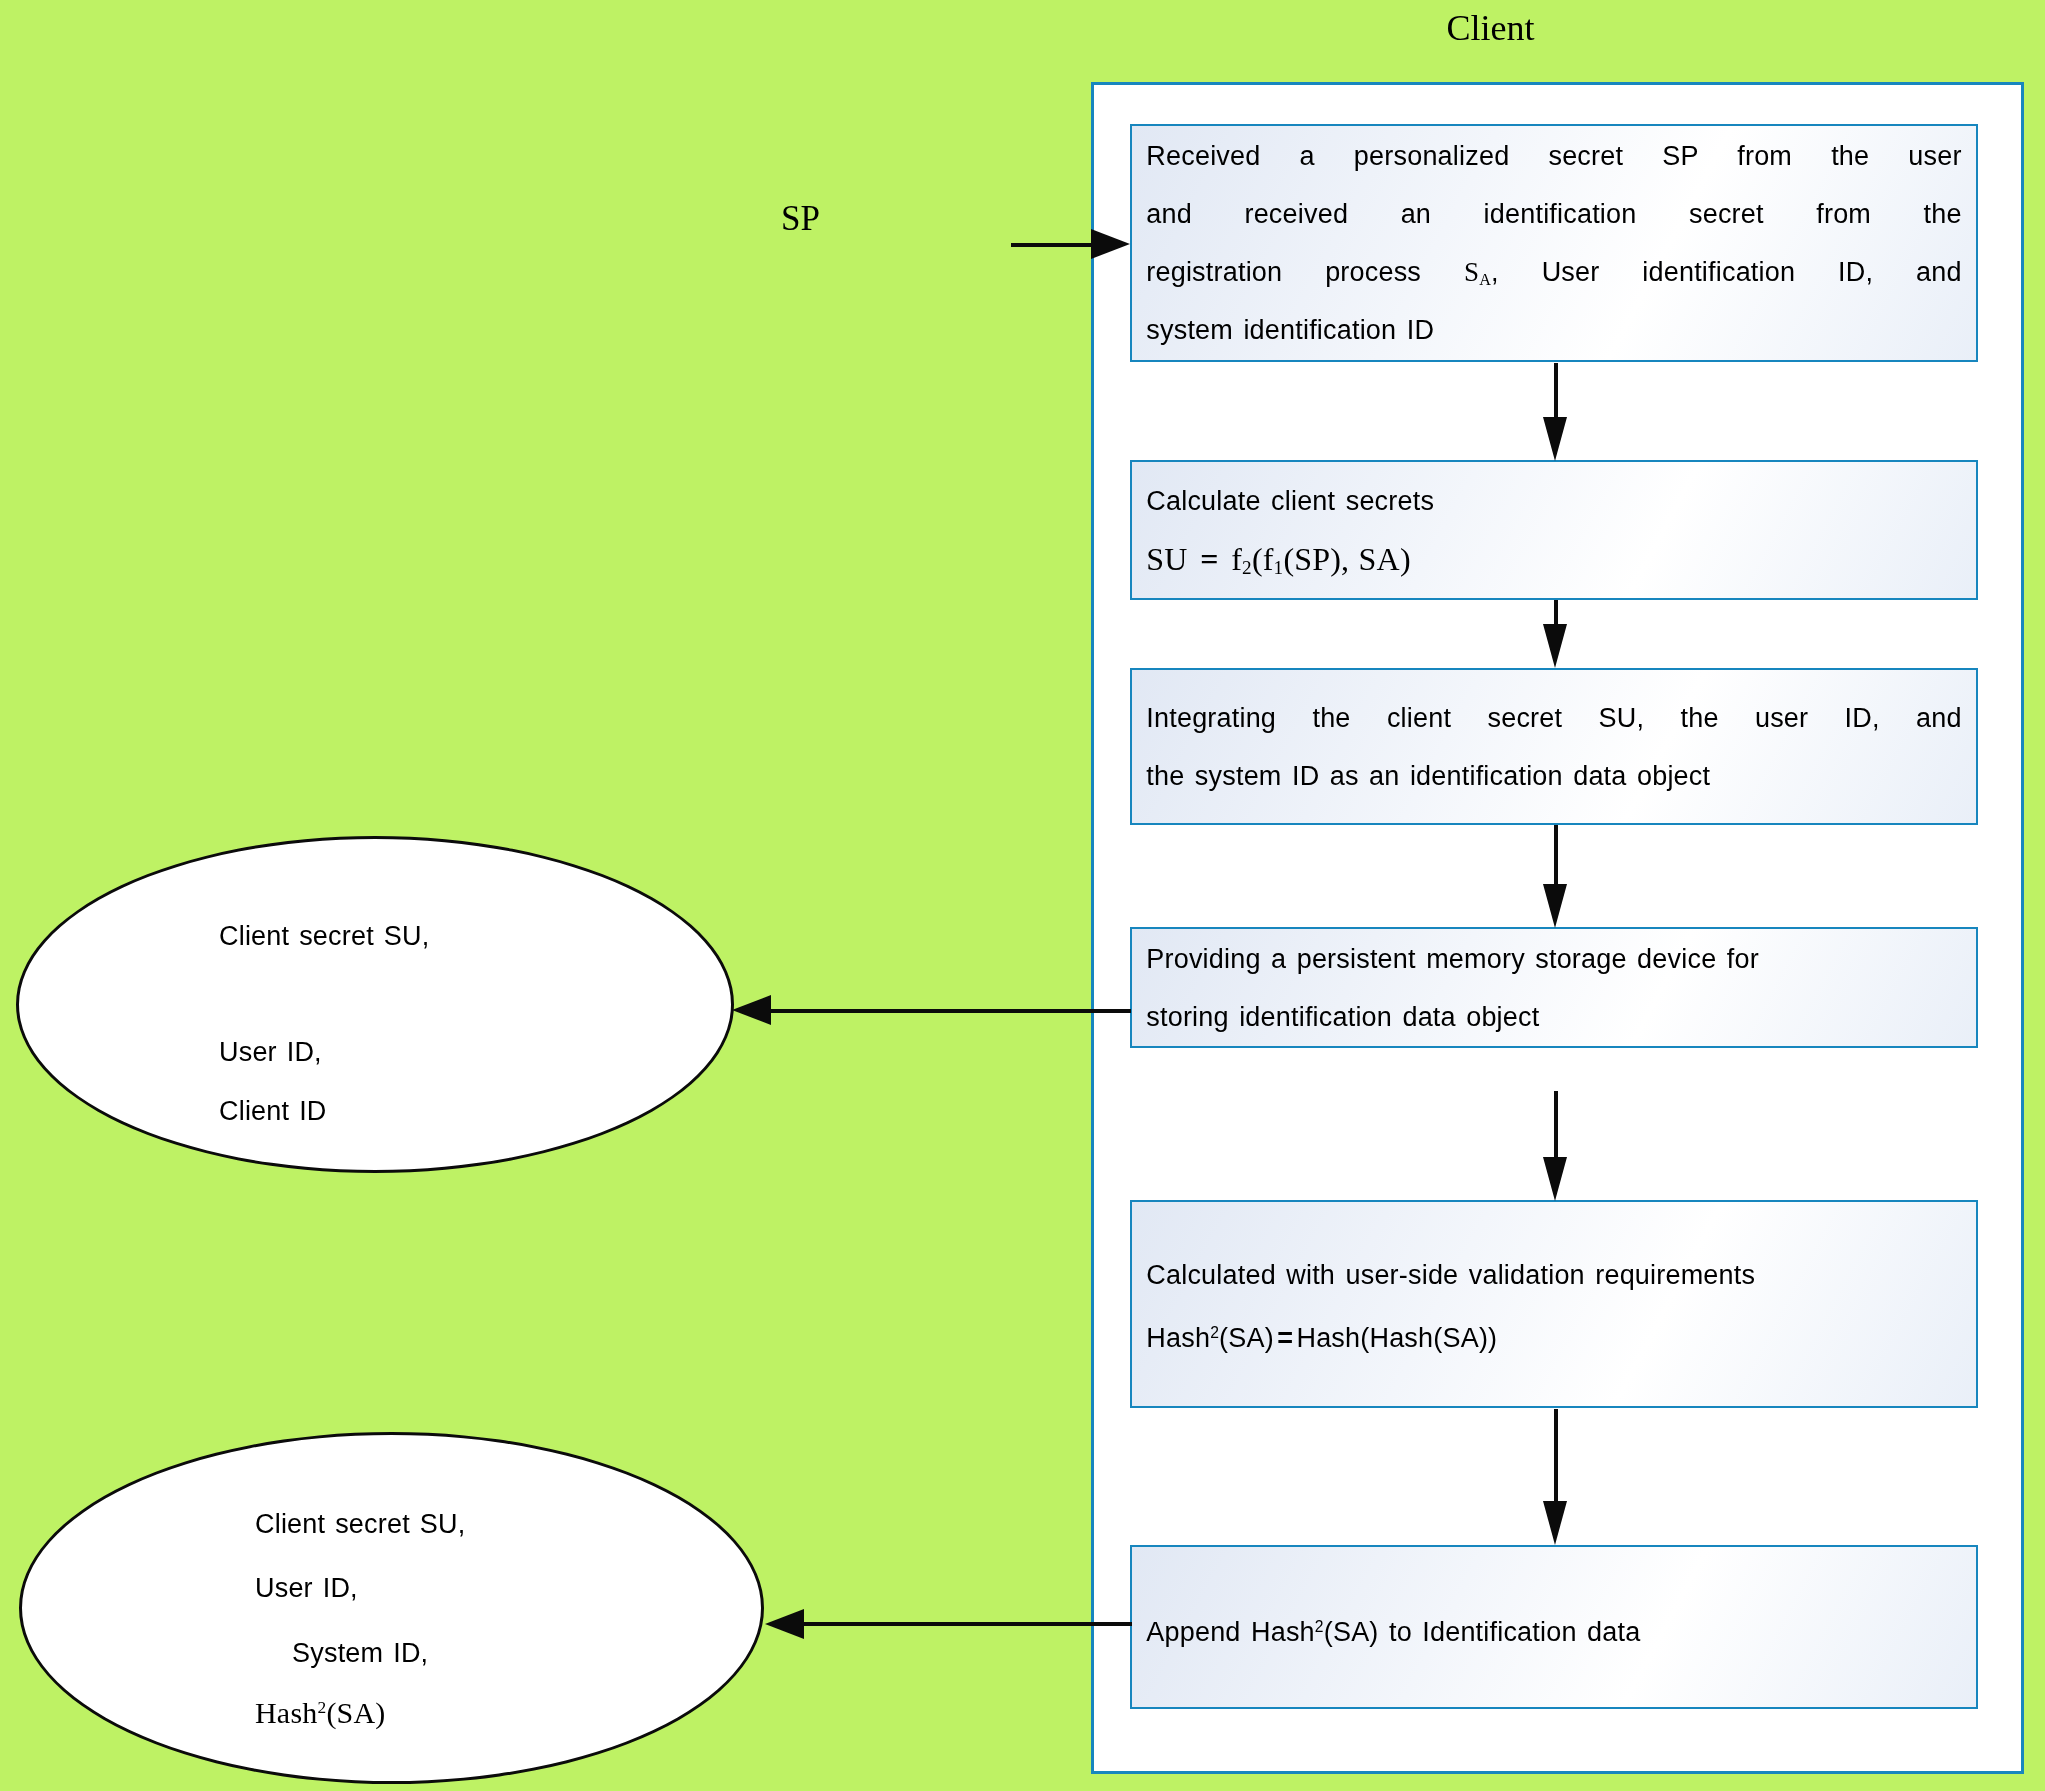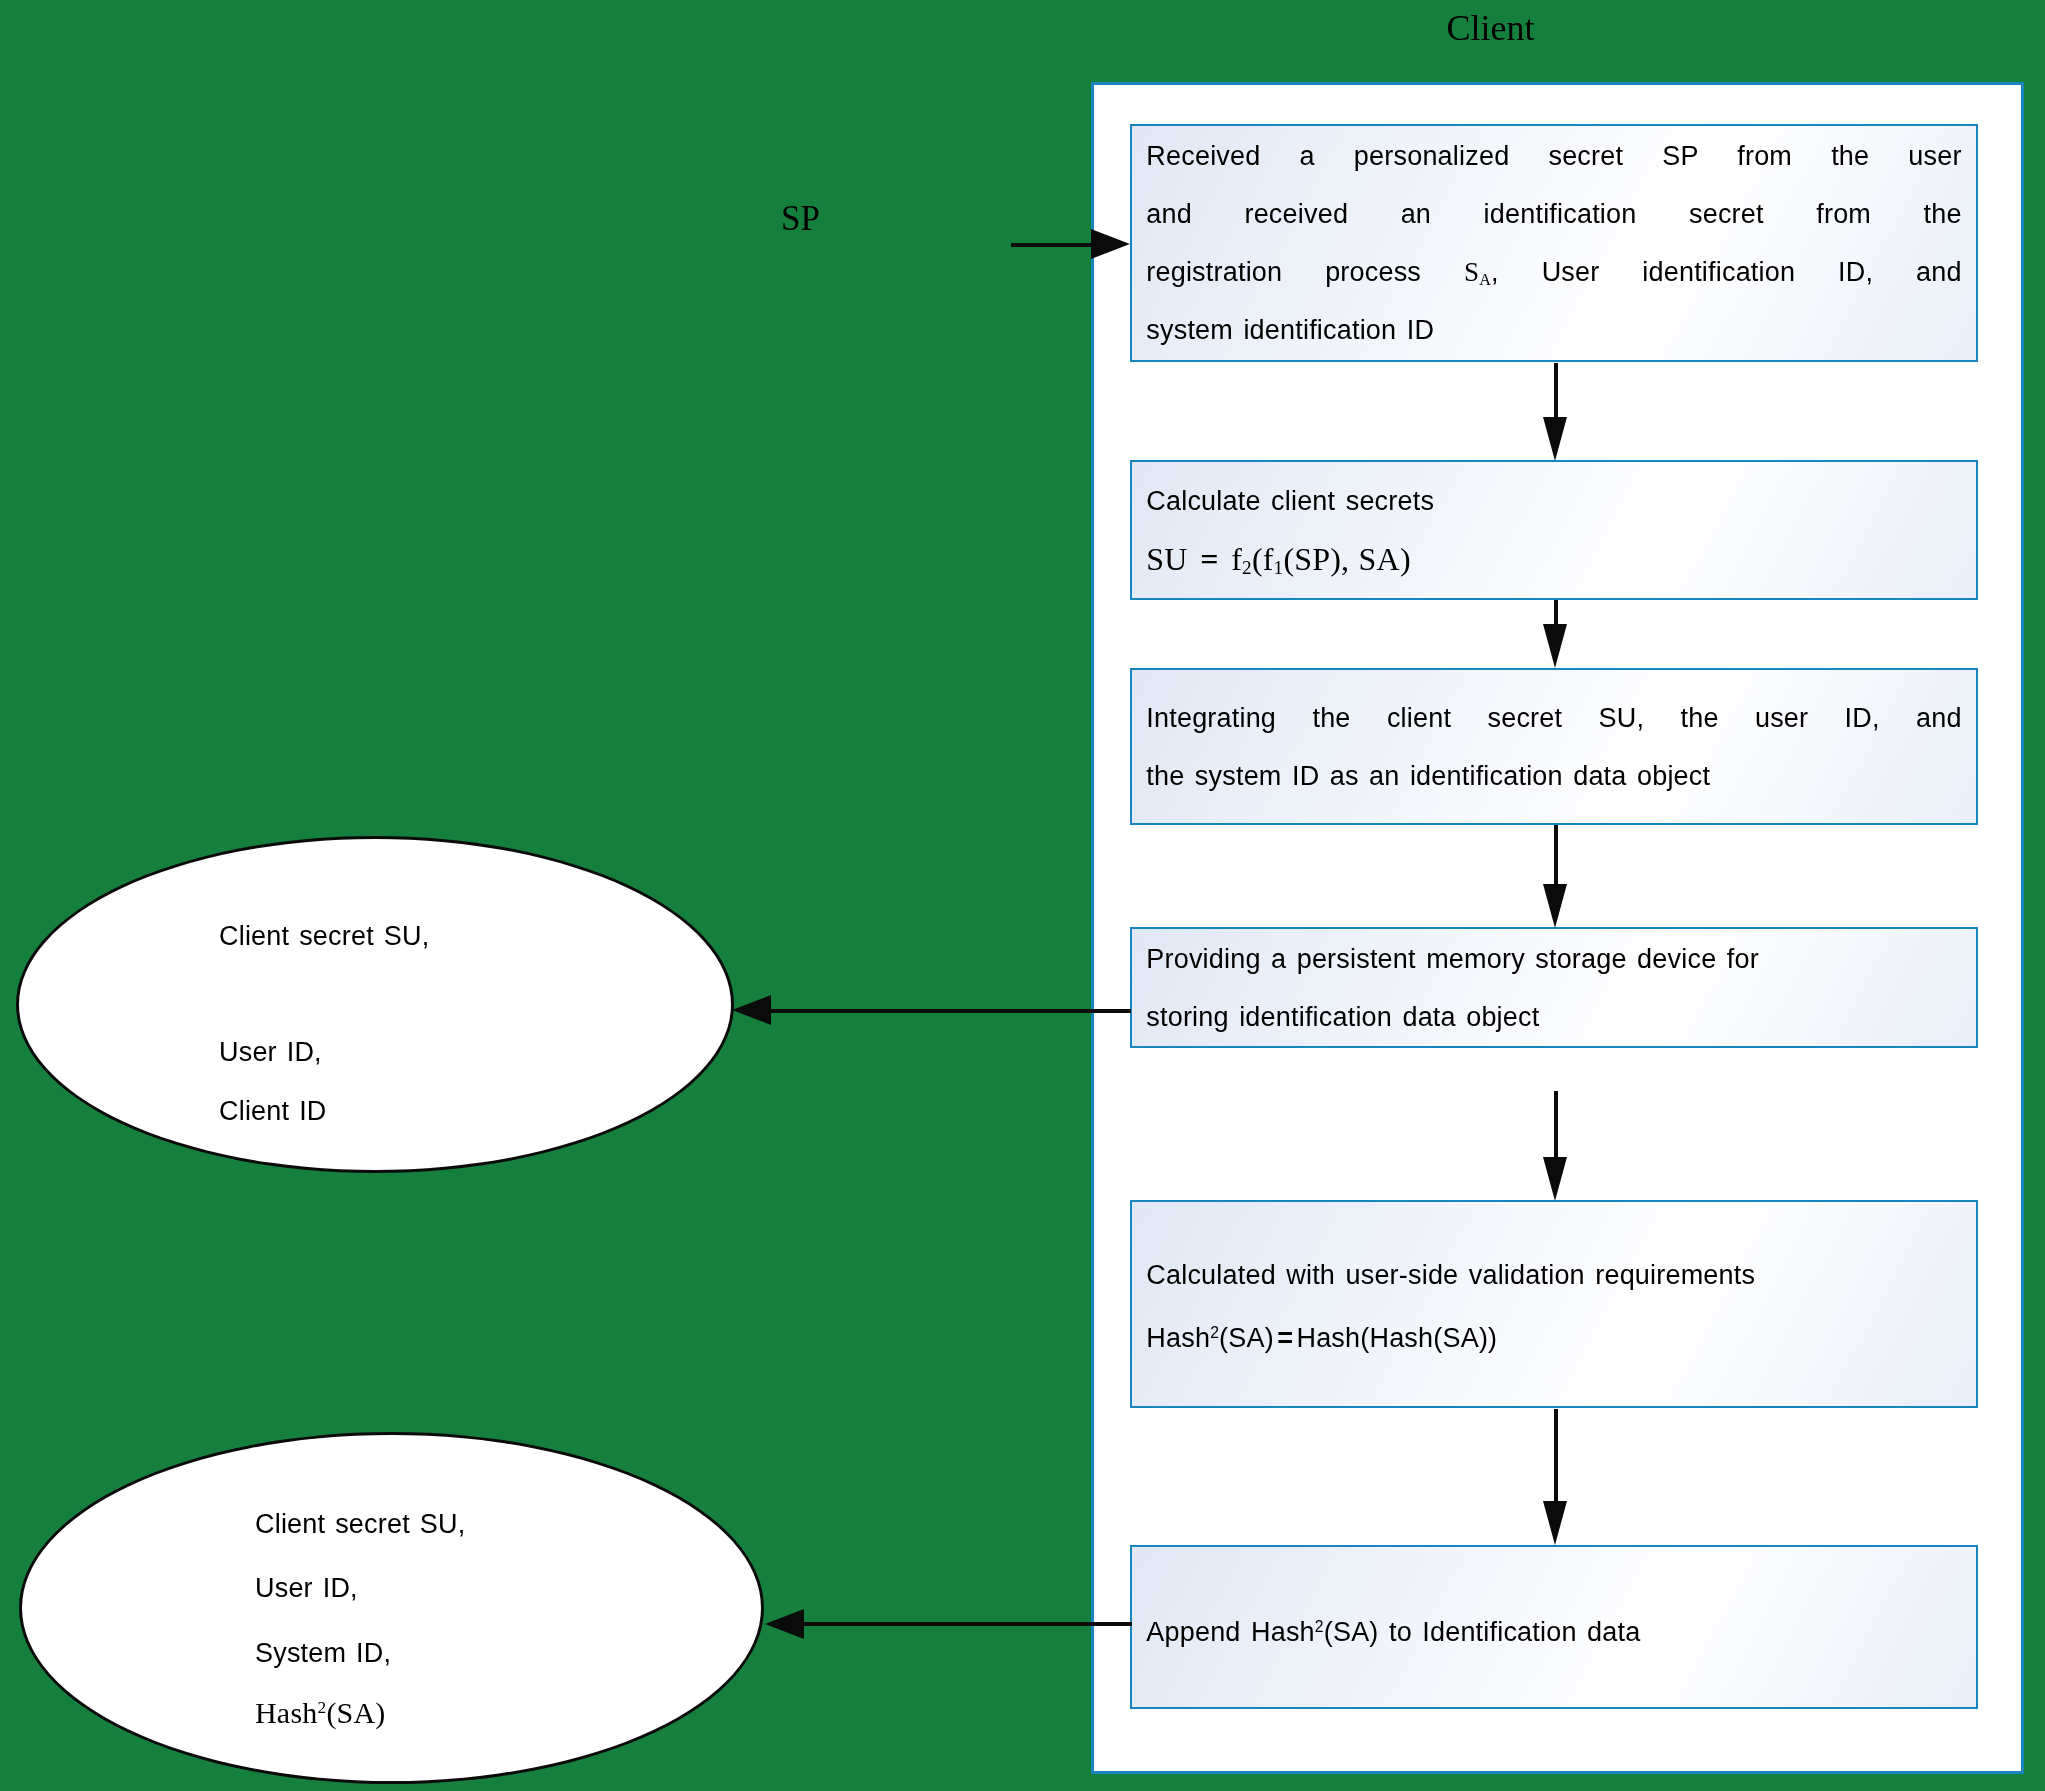--- a/index.html
+++ b/index.html
@@ -1,17 +1,17 @@
 <!DOCTYPE html>
 <html style="--accent: #1786be; --ink: #0b0b0b;font-size:8.8px"><head>
 <meta charset="utf-8">
 <style>
   :root{ --accent:#1786be; --ink:#0b0b0b; }
   html,body{margin:0;padding:0;background:#ffffff;}
-  #canvas{position:relative;width:2046px;height:1791px;background:#15803d;overflow:hidden;
+  #canvas{position:relative;width:2046px;height:1791px;background:#bef264;overflow:hidden;
           font-family:"Liberation Sans",sans-serif;color:#000;}
   *{box-sizing:border-box;}
 
   
   .panel{position:absolute;left:1091px;top:82px;width:933px;height:1692px;
          border:3.3px solid var(--accent);background:#ffffff;}
 
   
   .title{position:absolute;left:1315px;top:4.4px;width:351px;text-align:center;
          font-family:"Liberation Serif",serif;font-size:36px;line-height:49px;}
@@ -36,21 +36,21 @@
   .store{position:absolute;border:3.3px solid var(--ink);border-radius:50%;background:#fff;}
   #ellipse-1{left:16.4px;top:836px;width:718px;height:337px;}
   #ellipse-2{left:19px;top:1432px;width:745px;height:352px;}
   .etext{position:absolute;font-size:27px;letter-spacing:0.2px;word-spacing:2.2px;}
   .etext .line{height:50px;line-height:50px;white-space:nowrap;}
   #e1text{left:219px;top:911px;}
   #e1text .line:nth-child(1){margin-bottom:66px;}
   #e1text .line:nth-child(2){margin-bottom:8.8px;}
   #e2text{left:255px;top:1499px;}
   #e2text .line{margin-bottom:14.3px;}
-  #e2text .line:nth-child(3){margin-bottom:4.4px;}
+  #e2text .line:nth-child(3){margin-bottom:4.4px;text-align:center;}
   #e2text .line:nth-child(4){margin-bottom:0;font-size:30px;}
 
   
   .hline{position:absolute;height:3.8px;background:var(--ink);}
   .vline{position:absolute;width:3.8px;background:var(--ink);}
   .head-down{position:absolute;width:0;height:0;
              border-left:12.6px solid transparent;border-right:12.6px solid transparent;
              border-top:44px solid var(--ink);}
   .head-right{position:absolute;width:0;height:0;
               border-top:15.3px solid transparent;border-bottom:15.3px solid transparent;

